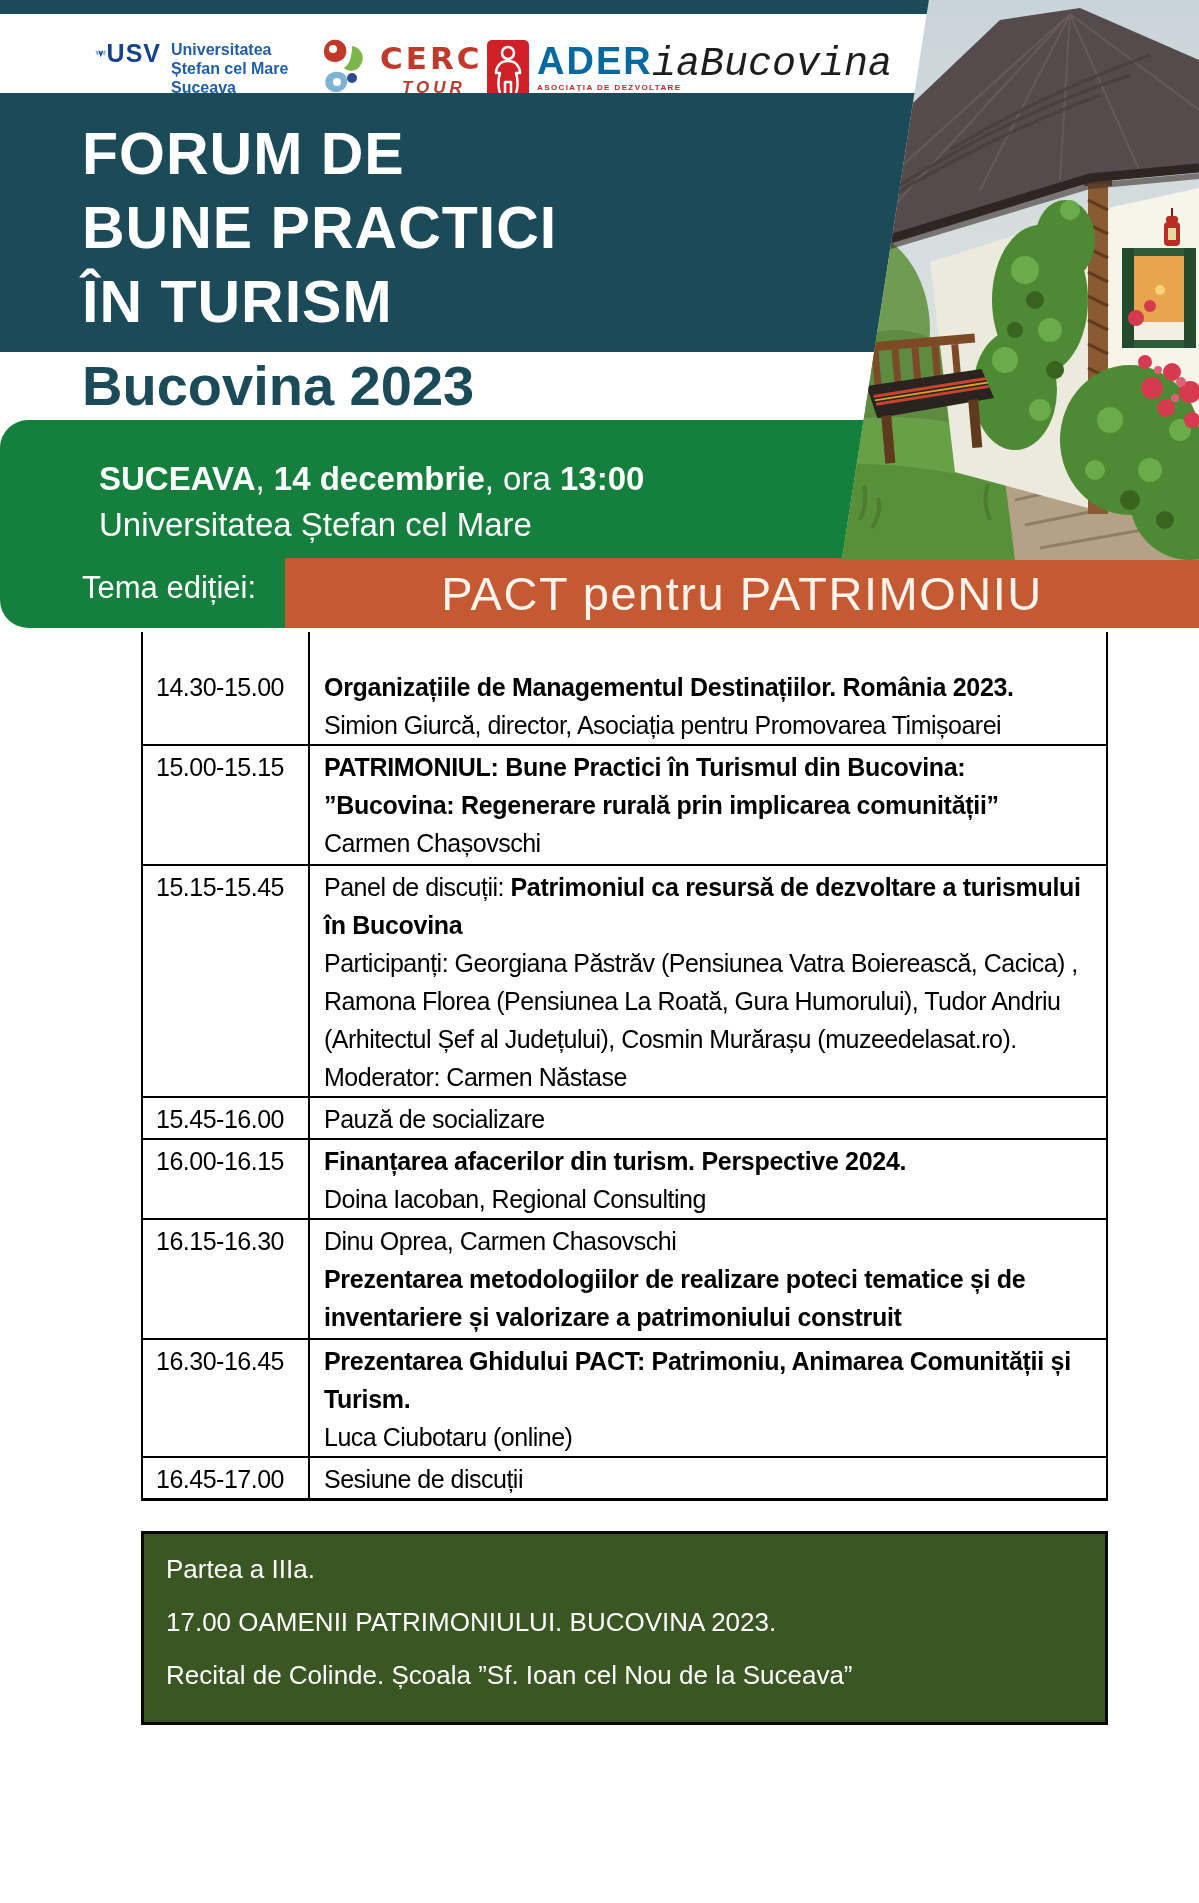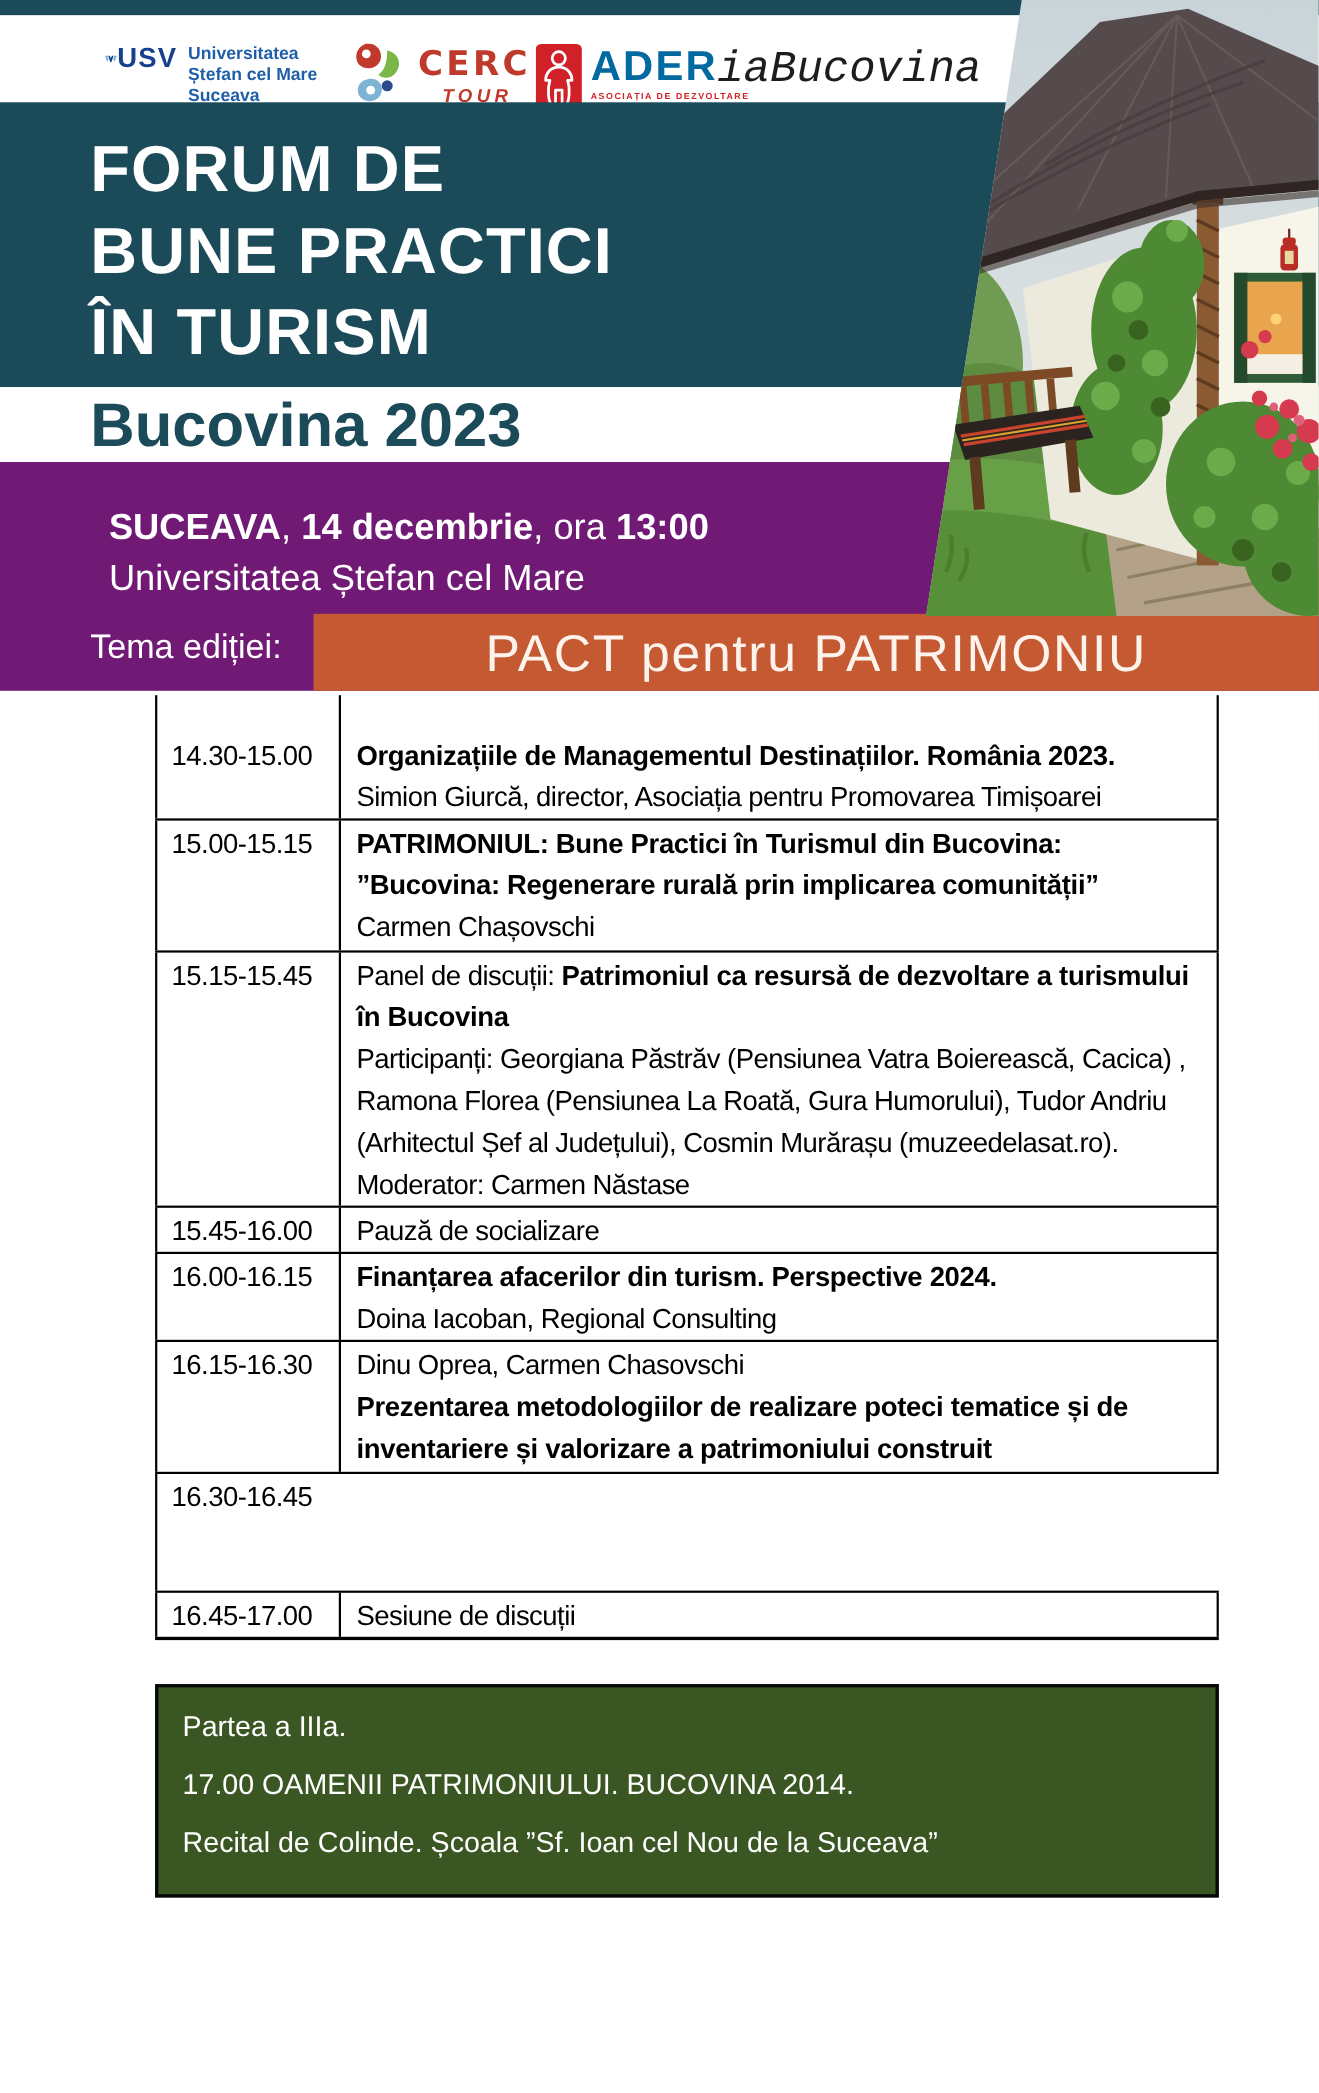--- a/index.html
+++ b/index.html
@@ -9,22 +9,22 @@
             background:#ffffff; overflow:hidden; }
 
   
   .band-top    { position:absolute; left:0; top:0;    width:1199px; height:14px;  background:#1b4a59; }
   .band-logos  { position:absolute; left:0; top:14px; width:1199px; height:79px;  background:#ffffff; }
   .block-title { position:absolute; left:0; top:93px; width:1199px; height:259px; background:#1b4a59;
                  padding:24px 0 0 82px; color:#ffffff; font-size:59px; line-height:74px;
                  font-weight:700; letter-spacing:1px; }
   .band-edition{ position:absolute; left:0; top:352px; width:1199px; height:68px; background:#ffffff;
                  color:#1b4a59; font-size:56px; font-weight:700; line-height:68px; padding-left:82px; }
-  .block-info  { position:absolute; left:0; top:420px; width:1199px; height:208px; background:#701a75;
-                 color:#ffffff; }
+  .block-info  { position:absolute; left:0; top:420px; width:1199px; height:208px; background:#15803d;
+                 color:#ffffff;border-radius:28px; }
   .info-when   { position:absolute; left:99px; top:40px; font-size:33px; }
   .info-when b { font-weight:700; }
   .info-venue  { position:absolute; left:99px; top:86px; font-size:33px; font-weight:400; }
   .theme-label { position:absolute; left:82px; top:150px; font-size:31px; }
   .orange-banner { position:absolute; left:285px; top:558px; width:914px; height:70px;
                  background:#c45932; color:#fcf3ec; display:flex; align-items:center;
                  justify-content:center; font-size:47px; letter-spacing:1.5px; }
 
   
   .logo { position:absolute; display:flex; align-items:flex-start; }
@@ -295,28 +295,32 @@
     </div>
     <div class="srow h6">
       <div class="stime">16.15-16.30</div>
       <div class="scontent">
         <p>Dinu Oprea, Carmen Chasovschi</p>
         <p><b>Prezentarea metodologiilor de realizare poteci tematice și de inventariere și valorizare a patrimoniului construit</b></p>
       </div>
     </div>
     <div class="srow h7">
       <div class="stime">16.30-16.45</div>
+      <div class="scontent">
+        <p><b>Prezentarea Ghidului PACT: Patrimoniu, Animarea Comunității și Turism.</b></p>
+        <p>Luca Ciubotaru (online)</p>
+      </div>
     </div>
     <div class="srow h8 last">
       <div class="stime">16.45-17.00</div>
       <div class="scontent">
         <p>Sesiune de discuții</p>
       </div>
     </div>
   </div>
 
   <div class="footer-box">
     <p>Partea a IIIa.</p>
-    <p>17.00 OAMENII PATRIMONIULUI. BUCOVINA 2014.</p>
+    <p>17.00 OAMENII PATRIMONIULUI. BUCOVINA 2023.</p>
     <p>Recital de Colinde. Școala ”Sf. Ioan cel Nou de la Suceava”</p>
   </div>
 
 </div>
 
 </body></html>

